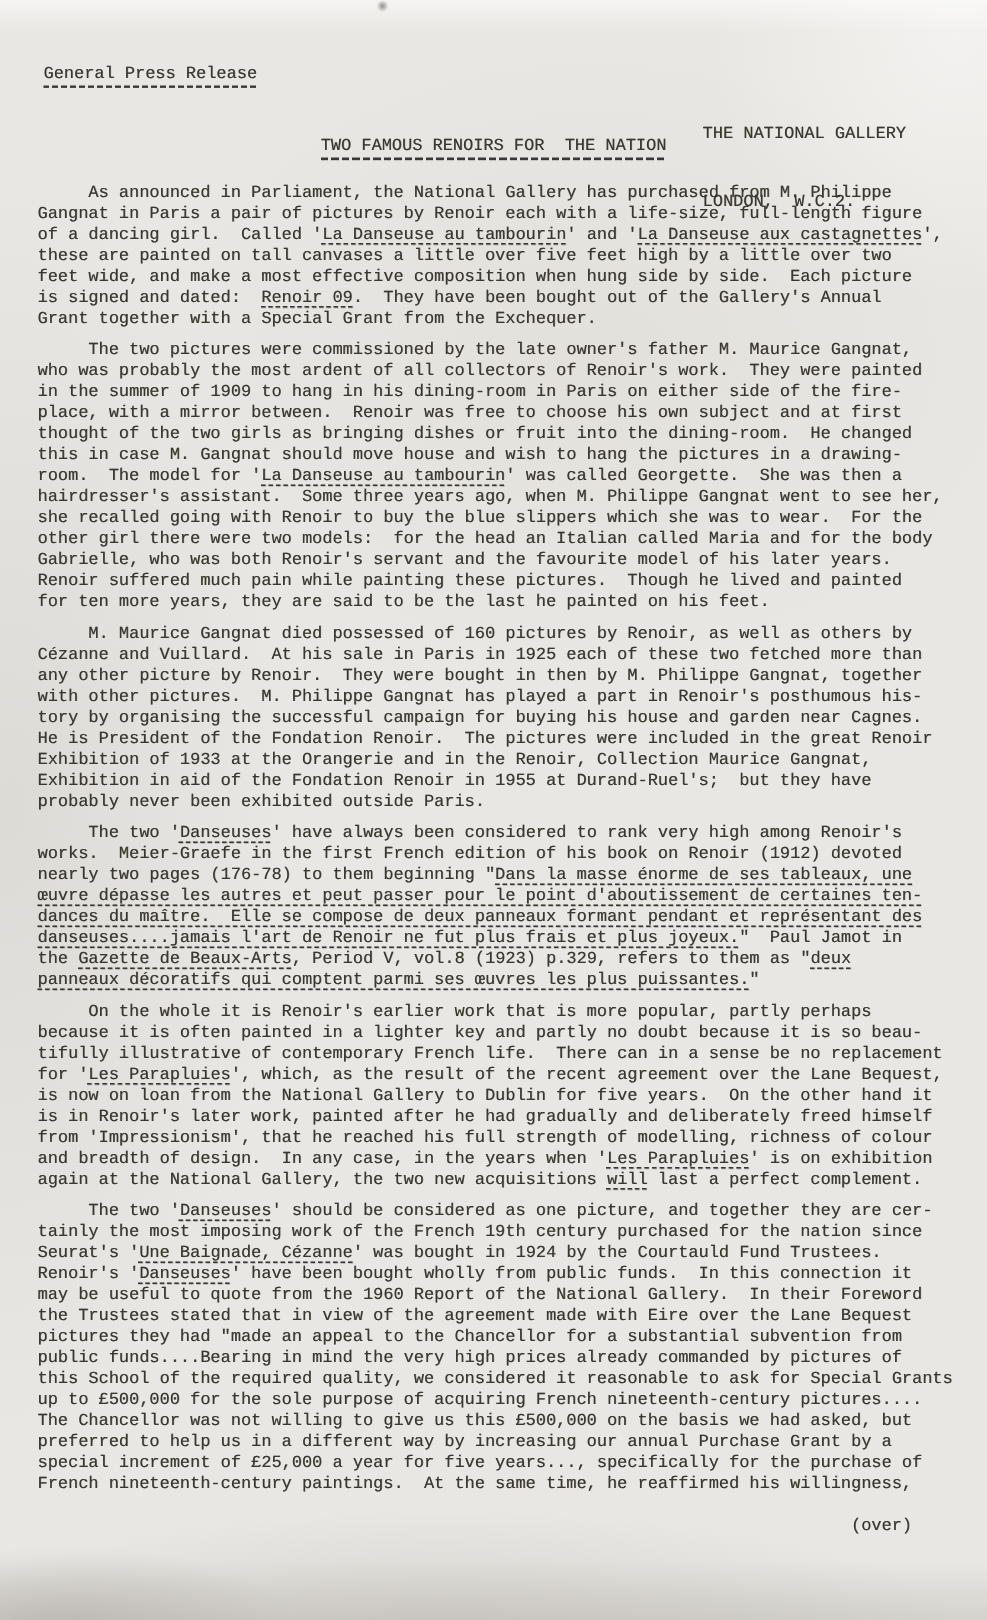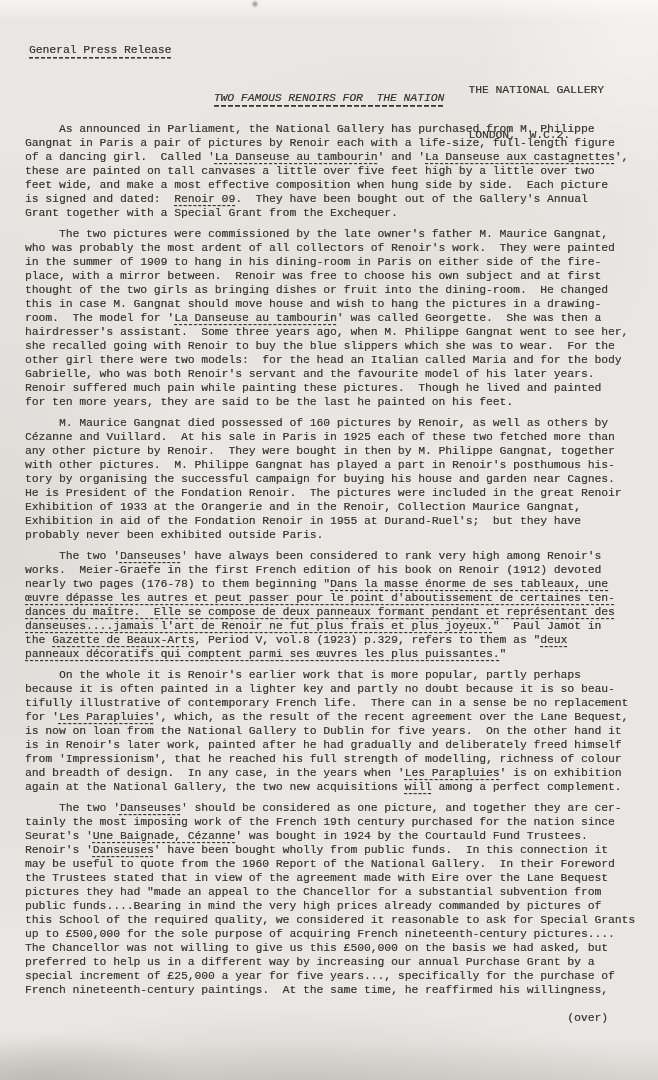--- a/index.html
+++ b/index.html
@@ -28,21 +28,21 @@
     padding-bottom:2px;
     background-image:repeating-linear-gradient(90deg,#3b3833 0 4px,rgba(0,0,0,0) 4px 6px);
     background-size:100% 1.6px;background-position:0 100%;background-repeat:no-repeat;
   }
   .org-block{position:absolute;right:54px;top:53px;text-align:left;line-height:15px;white-space:pre;}
   .title-row{position:absolute;left:0;top:91px;width:100%;text-align:center;}
   .title-row .title{
     display:inline-block;white-space:pre;
     padding-bottom:2px;
     background-image:repeating-linear-gradient(90deg,#3b3833 0 5px,rgba(0,0,0,0) 5px 7px);
-    background-size:100% 1.8px;background-position:0 100%;background-repeat:no-repeat;font-style:italic;
+    background-size:100% 1.8px;background-position:0 100%;background-repeat:no-repeat;
   }
   .body-text{position:absolute;left:25px;top:122px;width:616px;}
   .body-text p{margin:0 1px 7px 0;white-space:pre;}
   .u{
     text-decoration:underline;
     text-decoration-style:dashed;
     text-decoration-thickness:1.4px;
     text-underline-offset:2.5px;
   }
   .footer-note{position:absolute;right:50px;top:1011px;white-space:pre;}
@@ -107,21 +107,21 @@
 the </span><span class="u">Gazette de Beaux-Arts</span><span>, Period V, vol.8 (1923) p.329, refers to them as "</span><span class="u">deux
 panneaux décoratifs qui comptent parmi ses œuvres les plus puissantes.</span><span>"</span></p>
       <p><span>     On the whole it is Renoir's earlier work that is more popular, partly perhaps
 because it is often painted in a lighter key and partly no doubt because it is so beau-
 tifully illustrative of contemporary French life.  There can in a sense be no replacement
 for '</span><span class="u">Les Parapluies</span><span>', which, as the result of the recent agreement over the Lane Bequest,
 is now on loan from the National Gallery to Dublin for five years.  On the other hand it
 is in Renoir's later work, painted after he had gradually and deliberately freed himself
 from 'Impressionism', that he reached his full strength of modelling, richness of colour
 and breadth of design.  In any case, in the years when '</span><span class="u">Les Parapluies</span><span>' is on exhibition
-again at the National Gallery, the two new acquisitions </span><span class="u">will</span><span> among a perfect complement.</span></p>
+again at the National Gallery, the two new acquisitions </span><span class="u">will</span><span> last a perfect complement.</span></p>
       <p><span>     The two '</span><span class="u">Danseuses</span><span>' should be considered as one picture, and together they are cer-
 tainly the most imposing work of the French 19th century purchased for the nation since
 Seurat's '</span><span class="u">Une Baignade, Cézanne</span><span>' was bought in 1924 by the Courtauld Fund Trustees.
 Renoir's '</span><span class="u">Danseuses</span><span>' have been bought wholly from public funds.  In this connection it
 may be useful to quote from the 1960 Report of the National Gallery.  In their Foreword
 the Trustees stated that in view of the agreement made with Eire over the Lane Bequest
 pictures they had "made an appeal to the Chancellor for a substantial subvention from
 public funds....Bearing in mind the very high prices already commanded by pictures of
 this School of the required quality, we considered it reasonable to ask for Special Grants
 up to £500,000 for the sole purpose of acquiring French nineteenth-century pictures....

